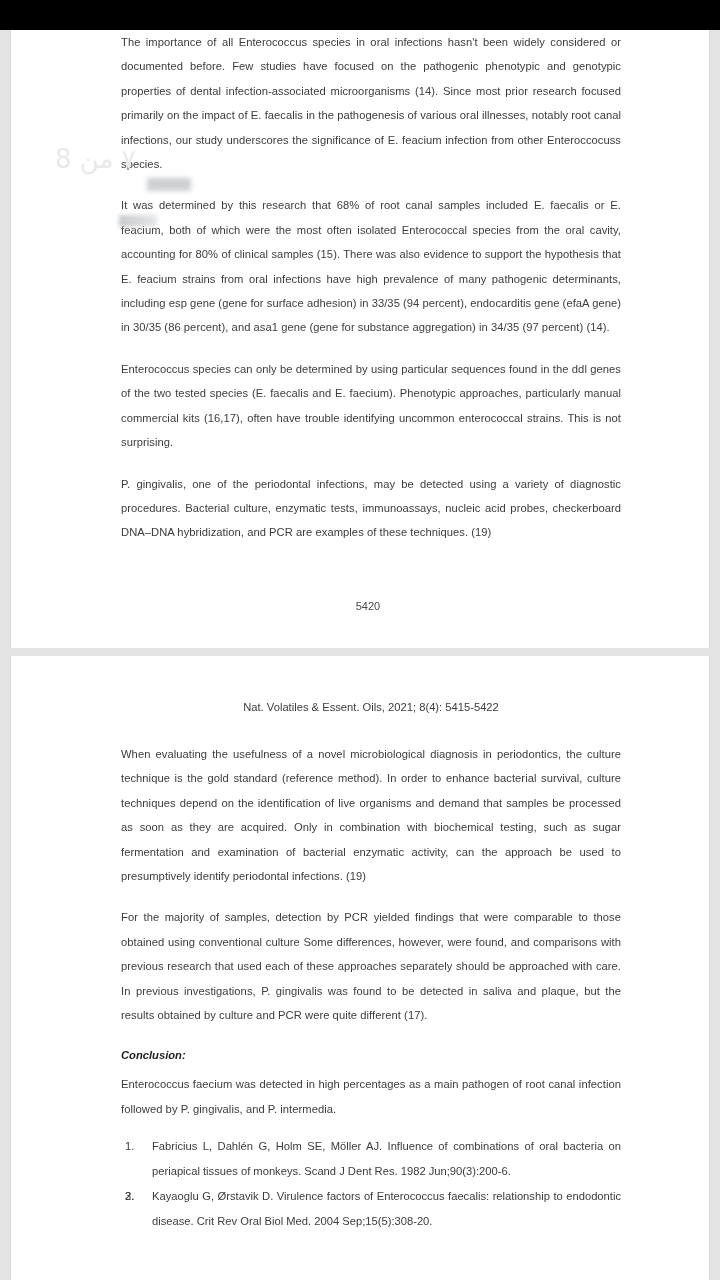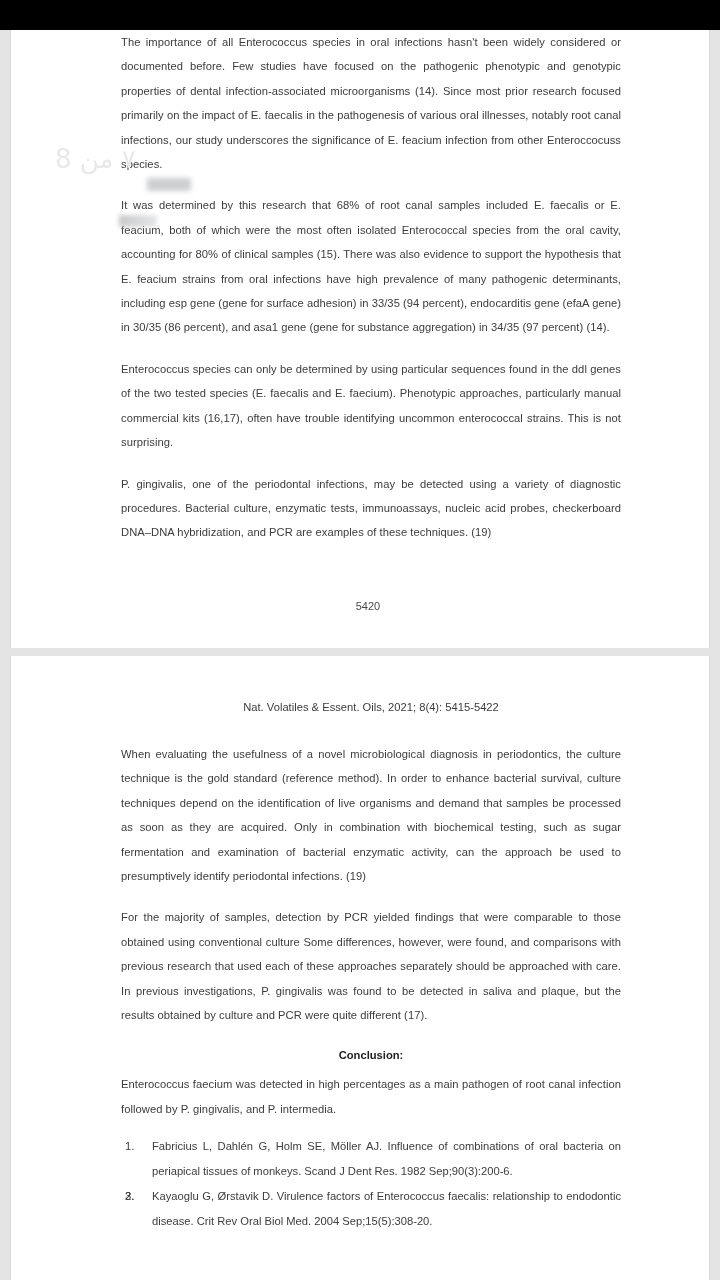--- a/index.html
+++ b/index.html
@@ -78,21 +78,22 @@
     color: #3c3c3c;
     text-align: center;
   }
 
   .section-head {
     margin: 0 0 6px 0;
     font-size: 11.2px;
     line-height: 22px;
     color: #222222;
     font-weight: bold;
-    text-align: center;
+    text-align: left;
+    font-style: italic;
   }
   .section-head.spaced { margin-top: 16px; }
 
   .page-number {
     position: absolute;
     left: 16px; right: 0;
     bottom: 34px;
     text-align: center;
     font-size: 11px;
     color: #4a4a4a;
@@ -198,21 +199,21 @@
       <p class="body-text">When evaluating the usefulness of a novel microbiological diagnosis in periodontics, the culture technique is the gold standard (reference method). In order to enhance bacterial survival, culture techniques depend on the identification of live organisms and demand that samples be processed as soon as they are acquired. Only in combination with biochemical testing, such as sugar fermentation and examination of bacterial enzymatic activity, can the approach be used to presumptively identify periodontal infections. (19)</p>
       <p class="body-text">For the majority of samples, detection by PCR yielded findings that were comparable to those obtained using conventional culture Some differences, however, were found, and comparisons with previous research that used each of these approaches separately should be approached with care. In previous investigations, P. gingivalis was found to be detected in saliva and plaque, but the results obtained by culture and PCR were quite different (17).</p>
 
       <div class="section-head">Conclusion:</div>
       <p class="body-text tight">Enterococcus faecium was detected in high percentages as a main pathogen of root canal infection followed by P. gingivalis, and P. intermedia.</p>
 
 
       <ol class="references">
         <li>
           <span class="ref-num">1.</span>
-          <span>Fabricius L, Dahlén G, Holm SE, Möller AJ. Influence of combinations of oral bacteria on periapical tissues of monkeys. Scand J Dent Res. 1982 Sep;90(3):200-6.</span>
+          <span>Fabricius L, Dahlén G, Holm SE, Möller AJ. Influence of combinations of oral bacteria on periapical tissues of monkeys. Scand J Dent Res. 1982 Jun;90(3):200-6.</span>
         </li>
         <li>
           <span class="ref-num">2.</span>
         </li>
         <li>
           <span class="ref-num">3.</span>
           <span>Kayaoglu G, Ørstavik D. Virulence factors of Enterococcus faecalis: relationship to endodontic disease. Crit Rev Oral Biol Med. 2004 Sep;15(5):308-20.</span>
         </li>
       </ol>
     </div>

